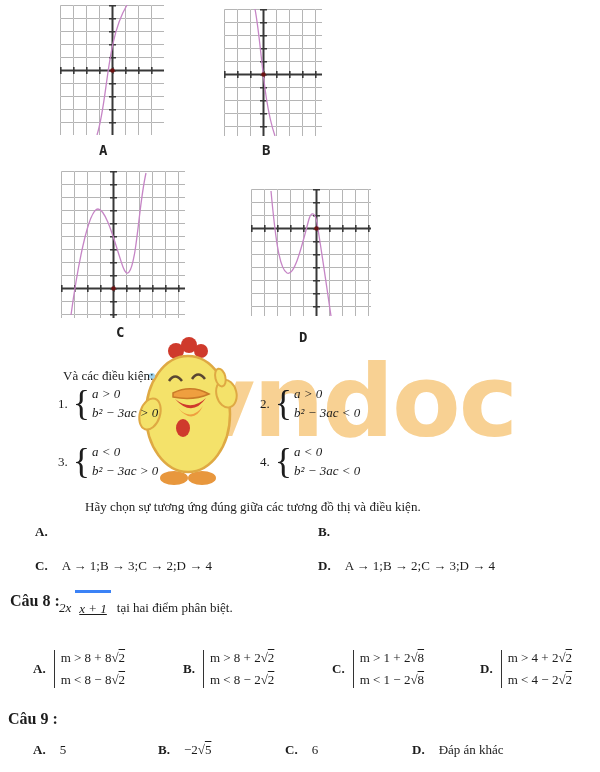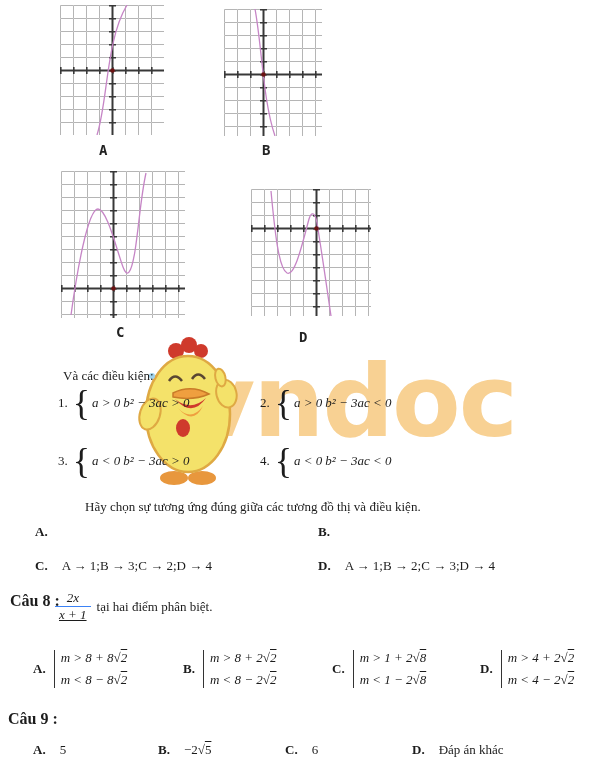--- a/index.html
+++ b/index.html
@@ -23,29 +23,29 @@
     font-size:100px;line-height:1;color:#f8d193;letter-spacing:-2px;
     user-select:none;
   }
   .wm-chicken{position:absolute;z-index:0;left:136px;top:336px;}
   
   .tline{position:absolute;z-index:1;font-size:13px;white-space:nowrap;}
   .qlabel{position:absolute;z-index:1;font-size:16px;font-weight:bold;white-space:nowrap;}
   .cond{position:absolute;z-index:1;display:flex;align-items:center;font-size:13px;}
   .cnum{margin-right:5px;}
   .brace{font-size:36px;font-weight:400;line-height:0.95;margin-right:2px;}
-  .cstack{display:flex;flex-direction:row;gap:3px;font-style:italic;justify-content:center;}
+  .cstack{display:flex;flex-direction:column;gap:3px;font-style:italic;justify-content:center;}
   .mopt{position:absolute;z-index:1;display:flex;align-items:baseline;gap:14px;font-size:13px;white-space:nowrap;}
   .olet{font-weight:bold;font-style:normal;}
   .qline{position:absolute;z-index:1;display:flex;align-items:center;gap:6px;font-size:13px;white-space:nowrap;}
-  .frac{display:inline-flex;flex-direction:column;align-items:center;font-style:italic;font-size:13px;}
+  .frac{display:inline-flex;align-items:center;font-style:italic;font-size:13px;}
   .fnum{padding:0 4px;}
-  .fden{border-top:1px solid #3b82f6;padding:0 4px;text-decoration:underline;}
+  .fden{border-top:3px solid #3b82f6;padding:8px 4px;text-decoration:underline;}
   .q8opt{position:absolute;z-index:1;display:flex;align-items:center;gap:8px;font-size:13px;white-space:nowrap;}
-  .cases{display:flex;flex-direction:column;gap:6px;border-left:1.5px solid #333;padding-left:6px;font-style:italic;}
+  .cases{display:flex;flex-direction:column;gap:6px;border-left:1.5px solid #333;padding-left:6px;}
   .rad{text-decoration:overline;}
   .mathit{font-style:italic;}
 </style>
 </head>
 <body>
 
 <div class="page">
 
   <div class="wm-text">vndoc</div>
   <svg class="wm-chicken" width="102" height="150" viewBox="0 0 102 150">

